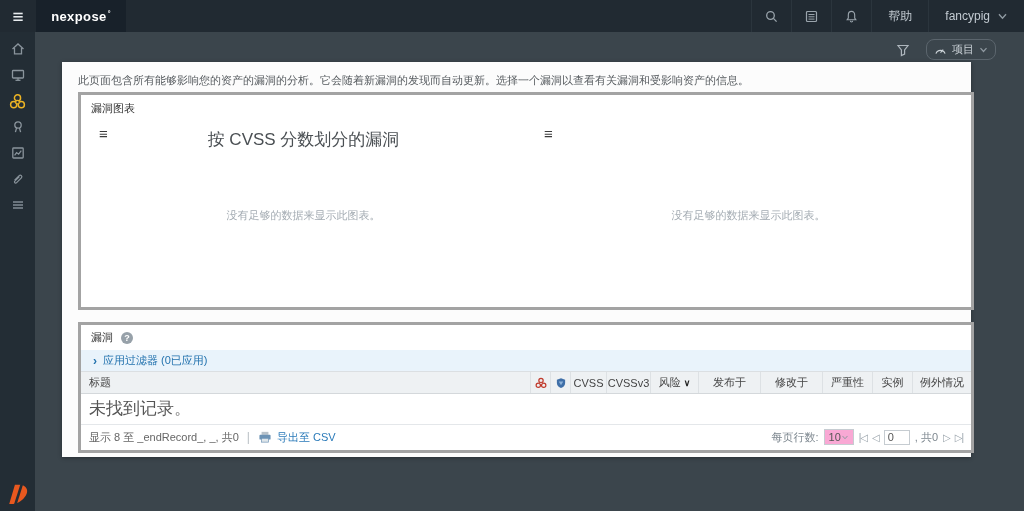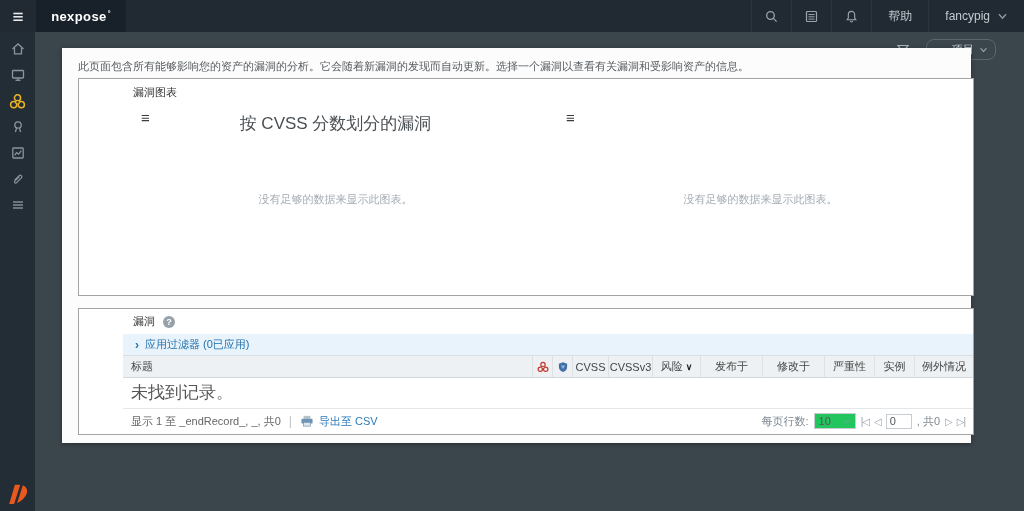--- a/index.html
+++ b/index.html
@@ -25,24 +25,24 @@
   .si.active { color:#edb424; }
   .r7 { margin-top:auto; margin-bottom:6px; }
 
   
   .page { position:absolute; top:32px; left:35px; width:989px; height:479px; background:#3b454c; }
   .ctx-toolbar { position:absolute; top:7px; right:28px; display:flex; align-items:center; gap:16px; }
   .filter-btn { color:#aeb6bd; cursor:pointer; display:flex; }
   .site-dd { display:flex; align-items:center; gap:5px; border:1px solid #5b656d; border-radius:8px; padding:2px 7px; color:#ccd3d8; font-size:11px; cursor:pointer; }
 
   
-  .panel { position:absolute; left:27px; top:16px; width:909px; height:395px; background:#fcfcfc; box-shadow:0 1px 4px rgba(0,0,0,.35); }
+  .panel { position:absolute; left:27px; top:30px; width:909px; height:395px; background:#fcfcfc; box-shadow:0 1px 4px rgba(0,0,0,.35); }
   .desc { position:absolute; top:11px; left:16px; right:16px; font-size:11px; color:#555a5e; }
 
-  .card { position:absolute; left:16px; width:896px; background:#ffffff; border:1px solid #a3a3a3;padding-left:44px; }
+  .card { position:absolute; left:16px; width:896px; background:#ffffff; border:3px solid #a3a3a3; }
   .charts-card { top:30px; height:218px; }
   .card-title { font-size:11px; color:#333; padding:6px 10px 2px 10px; }
   .charts-row { display:flex; height:188px; }
   .chart-half { flex:1; position:relative; }
   .chart-menu { position:absolute; left:18px; top:8px; font-size:15px; font-weight:bold; color:#3c3c3c; cursor:pointer; line-height:1; }
   .chart-title { text-align:center; margin-top:10px; font-size:17px; color:#4a4f53; }
   .chart-empty { position:absolute; top:90px; left:0; width:100%; text-align:center; font-size:11px; color:#a3abb2; }
 
   .table-card { top:260px; }
   .t-title-row { display:flex; align-items:center; gap:8px; padding:5px 10px; font-size:11px; color:#333; }
@@ -51,21 +51,21 @@
   .filter-bar .exp { font-size:12px; font-weight:bold; }
   .thead { display:flex; background:#eef1f3; border-top:1px solid #dbdfe2; border-bottom:1px solid #d4d8db; font-size:11px; color:#444; }
   .th { padding:3px 2px; border-left:1px solid #dde1e4; text-align:center; white-space:nowrap; display:flex; align-items:center; justify-content:center; gap:3px; cursor:pointer; }
   .th-title { flex:1; justify-content:flex-start; border-left:none; padding-left:8px; }
   .sort-g { font-size:9px; font-weight:bold; color:#222; }
   .empty-row { font-size:17px; color:#555; padding:3px 8px 4px 8px; border-bottom:1px solid #e4e7ea; }
   .t-footer { display:flex; align-items:center; font-size:11px; color:#666; padding:4px 8px 5px 8px; }
   .sep { color:#b8bec3; margin:0 8px; font-size:12px; }
   .csv-link { color:#2a7ab9; display:flex; align-items:center; gap:5px; cursor:pointer; }
   .pager { margin-left:auto; display:flex; align-items:center; gap:5px; color:#7d878f; }
-  .rpp-select { display:flex; align-items:center; gap:12px; border:1px solid #c6ccd1; background:#22c55e; padding:1px 4px; color:#555; cursor:pointer; }
+  .rpp-select { display:flex; align-items:center; gap:0; border:1px solid #c6ccd1; background:#f9a8d4; padding:1px 4px; color:#555; cursor:pointer; }
   .pg-ic { color:#98a2aa; font-size:10px; letter-spacing:-1px; cursor:pointer; }
   .page-input { width:26px; height:15px; border:1px solid #c6ccd1; font-size:11px; padding:0 3px; color:#555; font-family:"Liberation Sans", sans-serif; }
   svg { display:block; }
 </style>
 </head>
 <body>
 
 <div class="topbar">
   <div class="tb-btn">
     <span class="hamb">≡</span>
@@ -231,21 +231,21 @@
           <span class="sort-g">∨</span>
         </div>
         <div class="th" style="width:62px">发布于</div>
         <div class="th" style="width:62px">修改于</div>
         <div class="th" style="width:50px">严重性</div>
         <div class="th" style="width:40px">实例</div>
         <div class="th" style="width:59px">例外情况</div>
       </div>
       <div class="empty-row">未找到记录。</div>
       <div class="t-footer">
-        <span>显示 1 至 _endRecord_, _, 共0</span>
+        <span>显示 8 至 _endRecord_, _, 共0</span>
         <span class="sep">|</span>
         <span class="csv-link">
           <svg width="14" height="12" viewBox="0 0 16 14">
               <rect x="4" y="1" width="8" height="3.5" fill="#b9c2c9"></rect>
               <rect x="1.5" y="4.5" width="13" height="5.5" rx="1" fill="#6d93b5"></rect>
               <rect x="4" y="8.5" width="8" height="4.5" fill="#dfe6ea" stroke="#6d93b5" stroke-width="0.8"></rect>
             </svg>
           <span>导出至 CSV</span>
         </span>
         <span class="pager">

